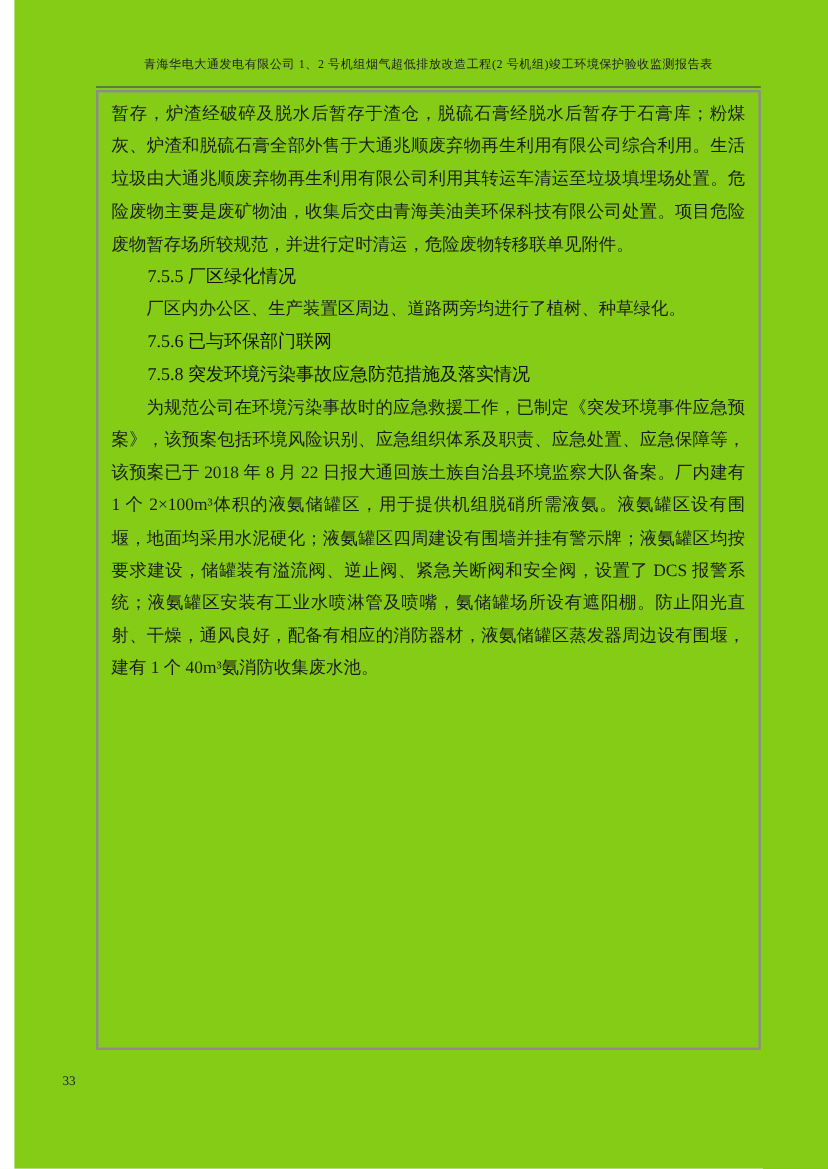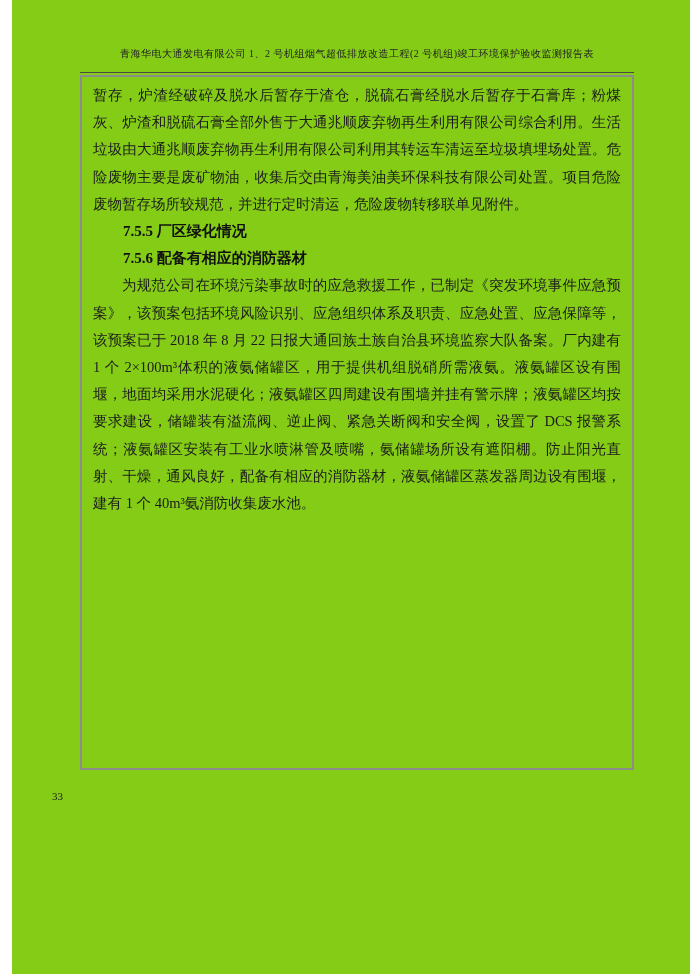--- a/index.html
+++ b/index.html
@@ -26,21 +26,21 @@
     white-space: nowrap;
   }
   .header-rule {
     width: 554px;
     margin: 11px auto 0 auto;
     border: none;
     border-top: 1.5px solid #4a4a4a;
   }
   .content-box {
     width: 554px;
-    height: 695px;
+    height: 800px;
     margin: 2px auto 0 auto;
     border: 2px solid #8c8c8c;
     box-sizing: border-box;
     padding: 5px 11px 0 11px;
     overflow: hidden;
   }
   .para {
     margin: 0;
     font-size: 14.5px;
     line-height: 27.2px;
@@ -48,21 +48,21 @@
     text-justify: inter-ideograph;
     text-indent: 2em;
     color: #1c1c1c;
   }
   .para.no-indent {
     text-indent: 0;
   }
   .heading {
     margin: 0;
     font-size: 15px;
-    font-weight: bold;
+    font-weight: normal;
     line-height: 27.2px;
     text-indent: 2em;
     color: #111;
   }
   .page-number {
     margin-top: 20px;
     text-align: left;
     font-size: 11px;
     color: #222;
     padding-left: 40px;
@@ -70,17 +70,19 @@
 </style>
 </head>
 <body>
 
 <div class="page">
   <div class="doc-header">青海华电大通发电有限公司 1、2 号机组烟气超低排放改造工程(2 号机组)竣工环境保护验收监测报告表</div>
   <hr class="header-rule">
   <div class="content-box">
       <p class="para no-indent">暂存，炉渣经破碎及脱水后暂存于渣仓，脱硫石膏经脱水后暂存于石膏库；粉煤灰、炉渣和脱硫石膏全部外售于大通兆顺废弃物再生利用有限公司综合利用。生活垃圾由大通兆顺废弃物再生利用有限公司利用其转运车清运至垃圾填埋场处置。危险废物主要是废矿物油，收集后交由青海美油美环保科技有限公司处置。项目危险废物暂存场所较规范，并进行定时清运，危险废物转移联单见附件。</p>
       <h3 class="heading">7.5.5  厂区绿化情况</h3>
-      <h3 class="heading">7.5.6 配备有相应的消防器材</h3>
+      <p class="para">厂区内办公区、生产装置区周边、道路两旁均进行了植树、种草绿化。</p>
+      <h3 class="heading">7.5.6 已与环保部门联网</h3>
+      <h3 class="heading">7.5.8  突发环境污染事故应急防范措施及落实情况</h3>
       <p class="para">为规范公司在环境污染事故时的应急救援工作，已制定《突发环境事件应急预案》，该预案包括环境风险识别、应急组织体系及职责、应急处置、应急保障等，该预案已于 2018 年 8 月 22 日报大通回族土族自治县环境监察大队备案。厂内建有 1 个 2×100m³体积的液氨储罐区，用于提供机组脱硝所需液氨。液氨罐区设有围堰，地面均采用水泥硬化；液氨罐区四周建设有围墙并挂有警示牌；液氨罐区均按要求建设，储罐装有溢流阀、逆止阀、紧急关断阀和安全阀，设置了 DCS 报警系统；液氨罐区安装有工业水喷淋管及喷嘴，氨储罐场所设有遮阳棚。防止阳光直射、干燥，通风良好，配备有相应的消防器材，液氨储罐区蒸发器周边设有围堰，建有 1 个 40m³氨消防收集废水池。</p>
     </div>
   <div class="page-number">33</div>
 </div>
 
 </body></html>

